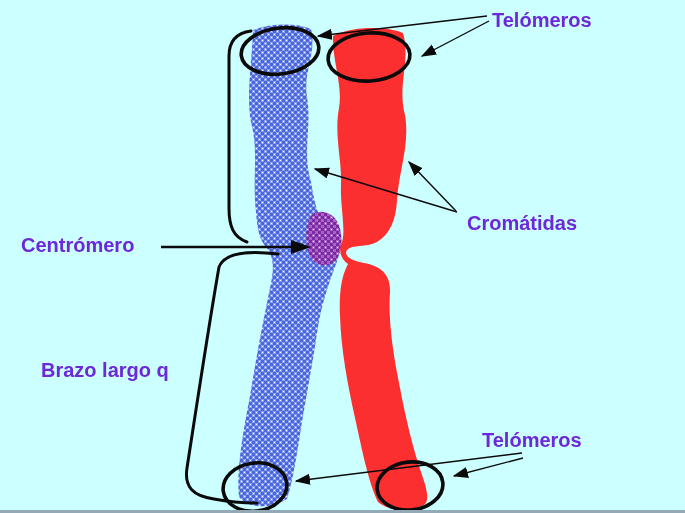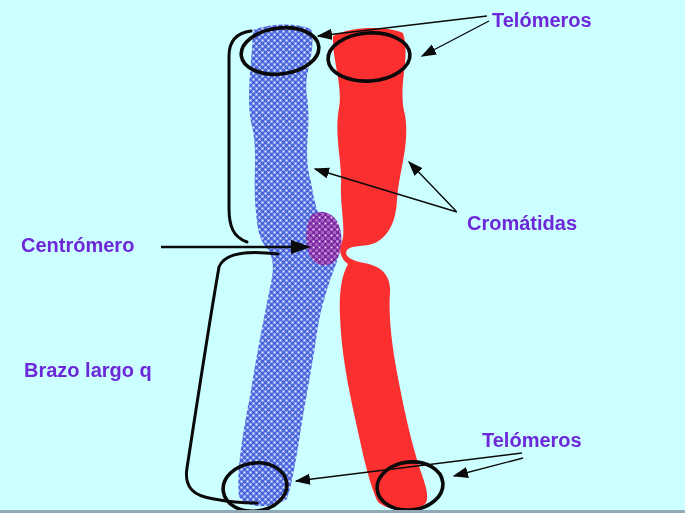--- a/index.html
+++ b/index.html
@@ -122,16 +122,16 @@
     <path class="ln thin" marker-end="url(#ah)" d="M 523 458 L 454 476"></path>
   </svg>
 
   <div class="label" style="left:492px;top:9px;">Telómeros</div>
 
 
   <div class="label" style="left:21px;top:234px;">Centrómero</div>
 
   <div class="label" style="left:459px;top:212px;margin-left:8px;">Cromátidas</div>
 
-  <div class="label" style="left:24px;top:359px;">Brazo largo q</div>
+  <div class="label" style="left:41px;top:359px;">Brazo largo q</div>
 
   <div class="label" style="left:482px;top:429px;">Telómeros</div>
 </div>
 
 </body></html>

